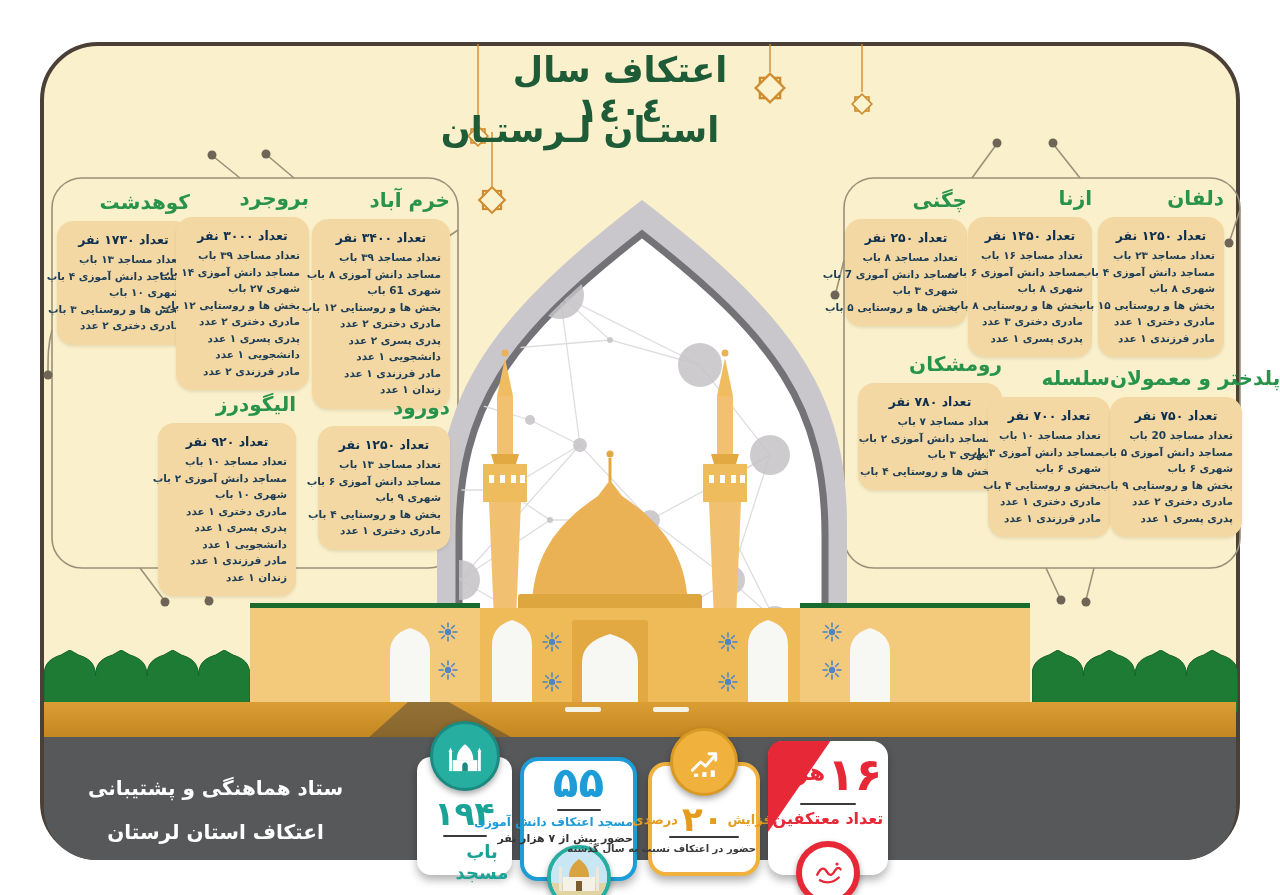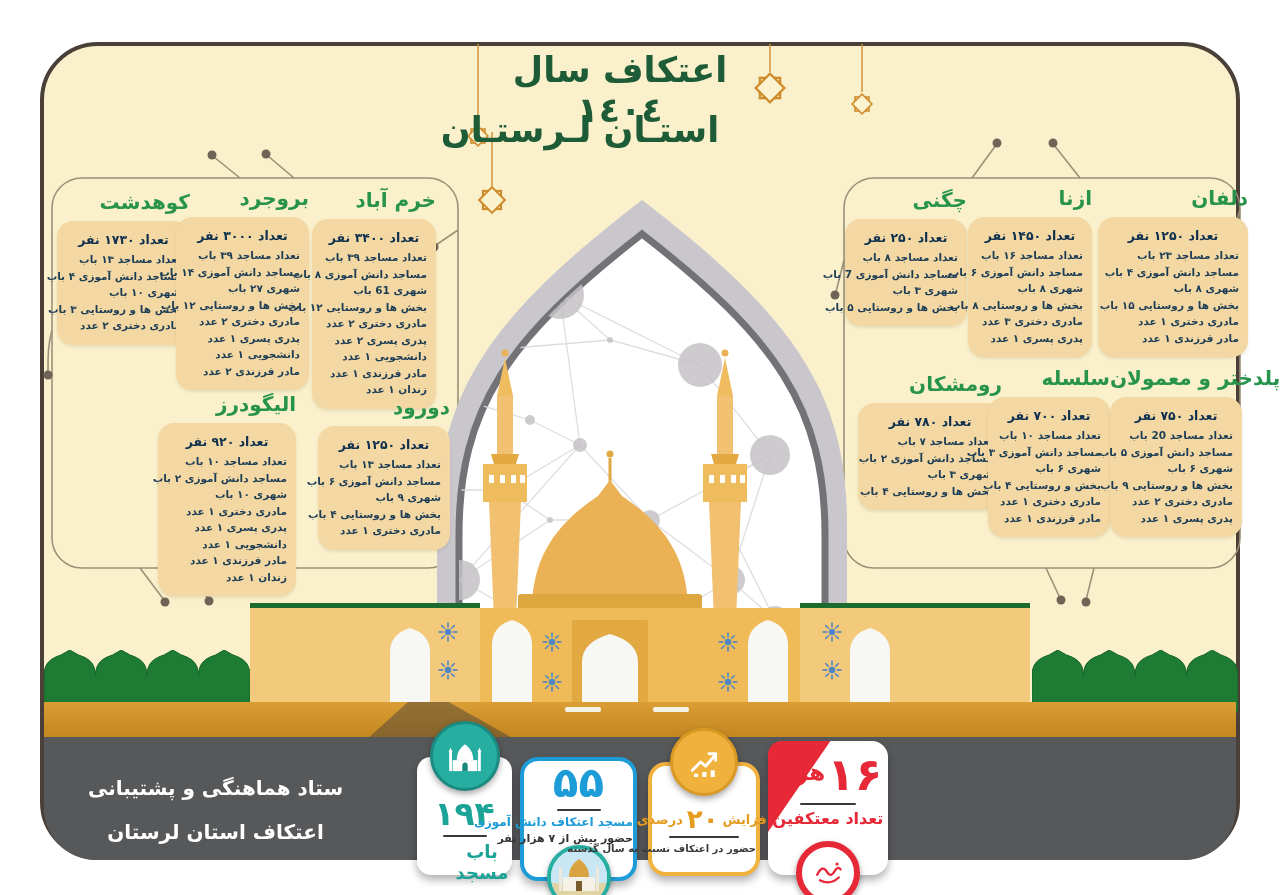--- a/index.html
+++ b/index.html
@@ -74,21 +74,21 @@
     display:flex;align-items:center;justify-content:center;overflow:hidden;
   }
   .divider{height:2px;width:44px;background:#3A3A3A;margin:4px auto;border-radius:1px;}
   .teal-val{color:#1AA396;font-weight:bold;font-size:33px;line-height:34px;margin-top:40px;}
   .teal-lab{color:#1AA396;font-weight:bold;font-size:18px;margin-top:2px;padding-left:35px;}
   .blue-val{color:#1E9CD7;font-weight:bold;font-size:42px;line-height:44px;margin-top:0;}
   .blue-lab{color:#1E9CD7;font-weight:bold;font-size:12px;margin-top:2px;white-space:nowrap;}
   .blue-sub{color:#333333;font-weight:bold;font-size:11px;margin-top:3px;white-space:nowrap;}
   .inc-row{display:flex;direction:rtl;align-items:center;justify-content:center;gap:4px;margin-top:40px;color:#E59B1E;font-weight:bold;}
   .inc-word{font-size:13px;}
-  .inc-val{font-size:26px;line-height:26px;}
+  .inc-val{font-size:34px;line-height:26px;}
   .inc-sub{color:#3A3A3A;font-weight:bold;font-size:10px;margin-top:5px;white-space:nowrap;}
   .red-wedge{
     position:absolute;inset:0;border-radius:14px;overflow:hidden;pointer-events:none;
   }
   .red-wedge::before{
     content:"";position:absolute;inset:0;background:#E62837;
     clip-path:polygon(0 0,52% 0,0 68%);
   }
   .red-row{display:flex;direction:rtl;align-items:flex-start;justify-content:center;gap:2px;color:#E62837;font-weight:bold;margin-top:10px;position:relative;}
   .red-big{font-size:45px;line-height:48px;}
@@ -314,21 +314,21 @@
       <div class="cline">تعداد مساجد ۳۹ باب</div>
       <div class="cline">مساجد دانش آموزی ۱۴ باب</div>
       <div class="cline">شهری ۲۷ باب</div>
       <div class="cline">بخش ها و روستایی ۱۲ باب</div>
       <div class="cline">مادری دختری ۲ عدد</div>
       <div class="cline">پدری پسری ۱ عدد</div>
       <div class="cline">دانشجویی ۱ عدد</div>
       <div class="cline">مادر فرزندی ۲ عدد</div>
     </div>
 </div>
-<div class="city" style="left:312px;top:188px;width:124px;z-index:5;">
+<div class="city" style="left:312px;top:188px;width:138px;z-index:5;">
   <div class="city-title">خرم آباد</div>
   <div class="city-box" dir="rtl">
       <div class="cline">تعداد ۳۴۰۰ نفر</div>
       <div class="cline">تعداد مساجد ۳۹ باب</div>
       <div class="cline">مساجد دانش آموزی ۸ باب</div>
       <div class="cline">شهری 61 باب</div>
       <div class="cline">بخش ها و روستایی ۱۲ باب</div>
       <div class="cline">مادری دختری ۲ عدد</div>
       <div class="cline">پدری پسری ۲ عدد</div>
       <div class="cline">دانشجویی ۱ عدد</div>
@@ -377,33 +377,33 @@
   <div class="city-box" dir="rtl">
       <div class="cline">تعداد ۱۴۵۰ نفر</div>
       <div class="cline">تعداد مساجد ۱۶ باب</div>
       <div class="cline">مساجد دانش آموزی ۶ باب</div>
       <div class="cline">شهری ۸ باب</div>
       <div class="cline">بخش ها و روستایی ۸ باب</div>
       <div class="cline">مادری دختری ۳ عدد</div>
       <div class="cline">پدری پسری ۱ عدد</div>
     </div>
 </div>
-<div class="city" style="left:1098px;top:186px;width:150px;z-index:5;">
+<div class="city" style="left:1098px;top:186px;width:126px;z-index:5;">
   <div class="city-title">دلفان</div>
   <div class="city-box" dir="rtl">
       <div class="cline">تعداد ۱۲۵۰ نفر</div>
       <div class="cline">تعداد مساجد ۲۳ باب</div>
       <div class="cline">مساجد دانش آموزی ۴ باب</div>
       <div class="cline">شهری ۸ باب</div>
       <div class="cline">بخش ها و روستایی ۱۵ باب</div>
       <div class="cline">مادری دختری ۱ عدد</div>
       <div class="cline">مادر فرزندی ۱ عدد</div>
     </div>
 </div>
-<div class="city" style="left:858px;top:372px;width:144px;z-index:5;">
+<div class="city" style="left:858px;top:352px;width:144px;z-index:5;">
   <div class="city-title">رومشکان</div>
   <div class="city-box" dir="rtl">
       <div class="cline">تعداد ۷۸۰ نفر</div>
       <div class="cline">تعداد مساجد ۷ باب</div>
       <div class="cline">مساجد دانش آموزی ۲ باب</div>
       <div class="cline">شهری ۳ باب</div>
       <div class="cline">بخش ها و روستایی ۴ باب</div>
     </div>
 </div>
 <div class="city" style="left:988px;top:366px;width:122px;z-index:5;">

